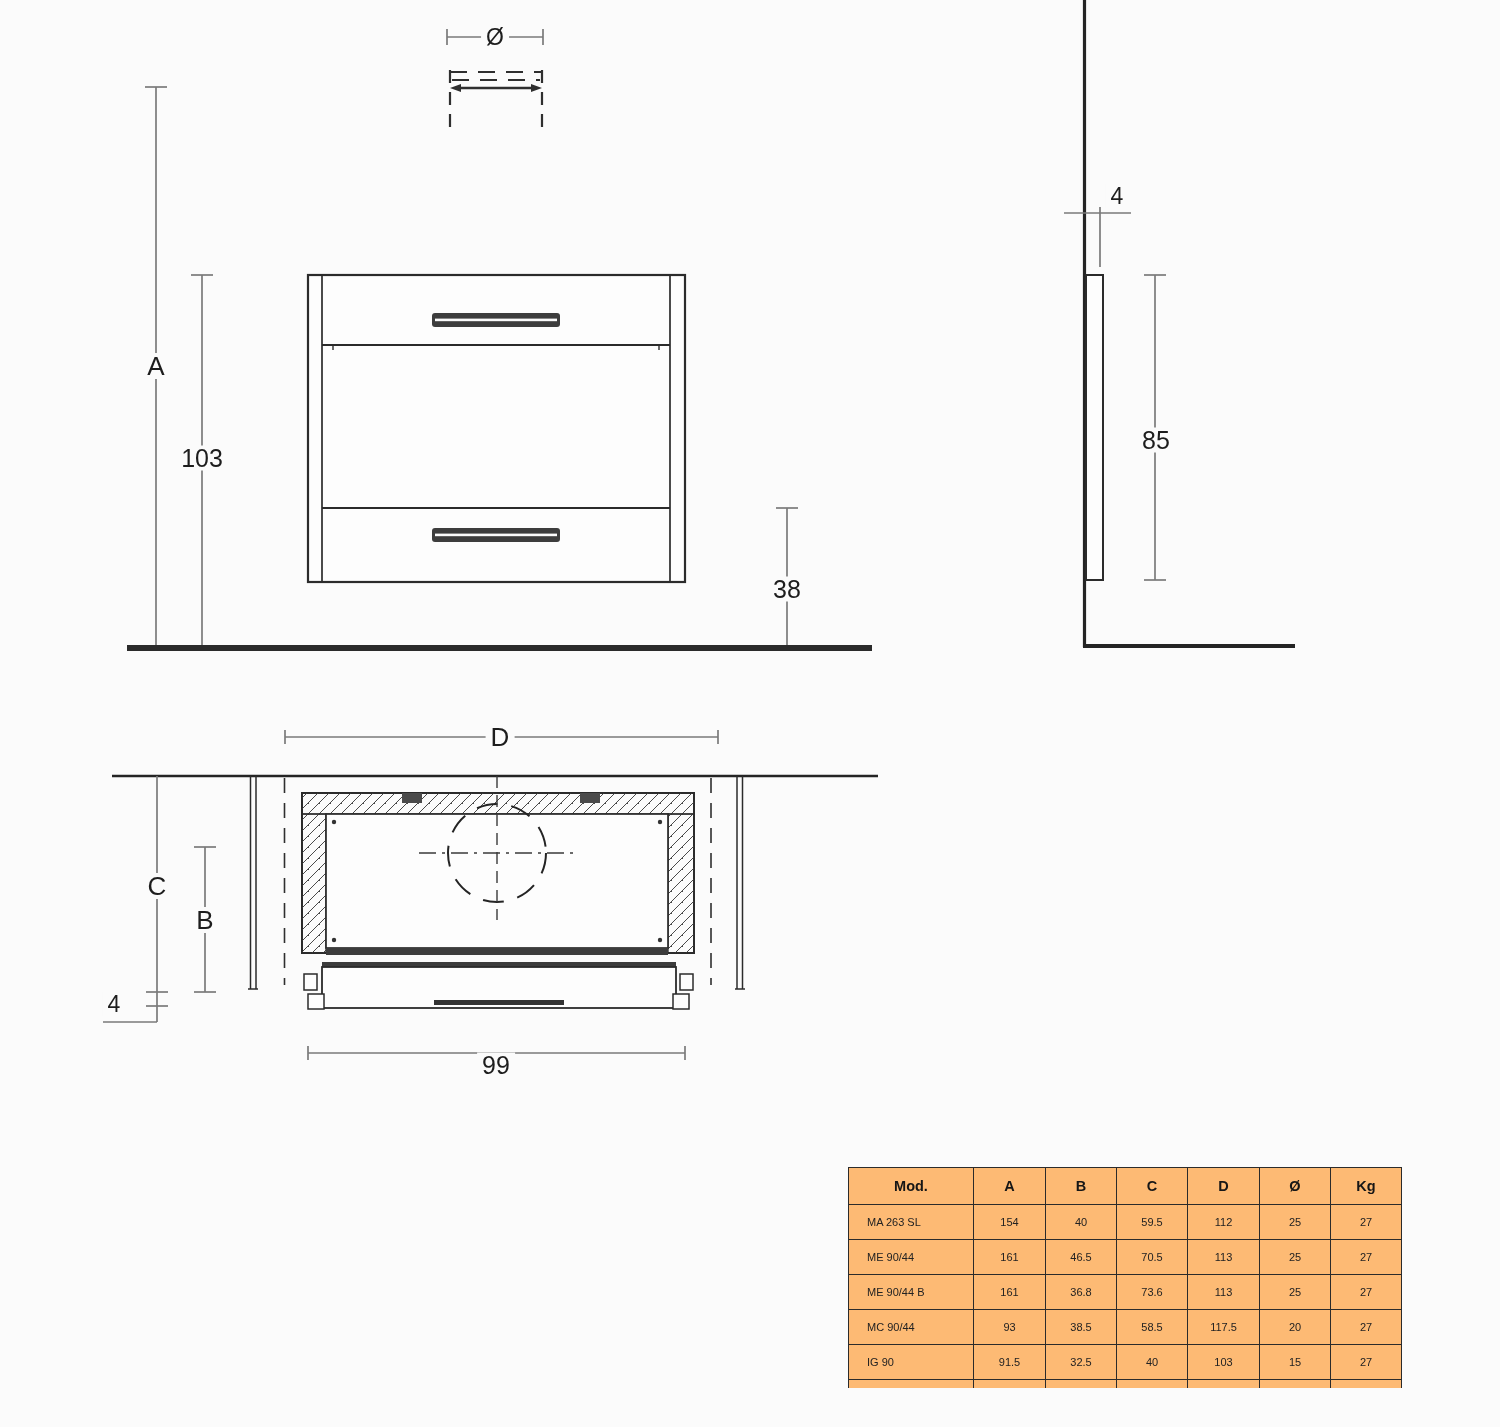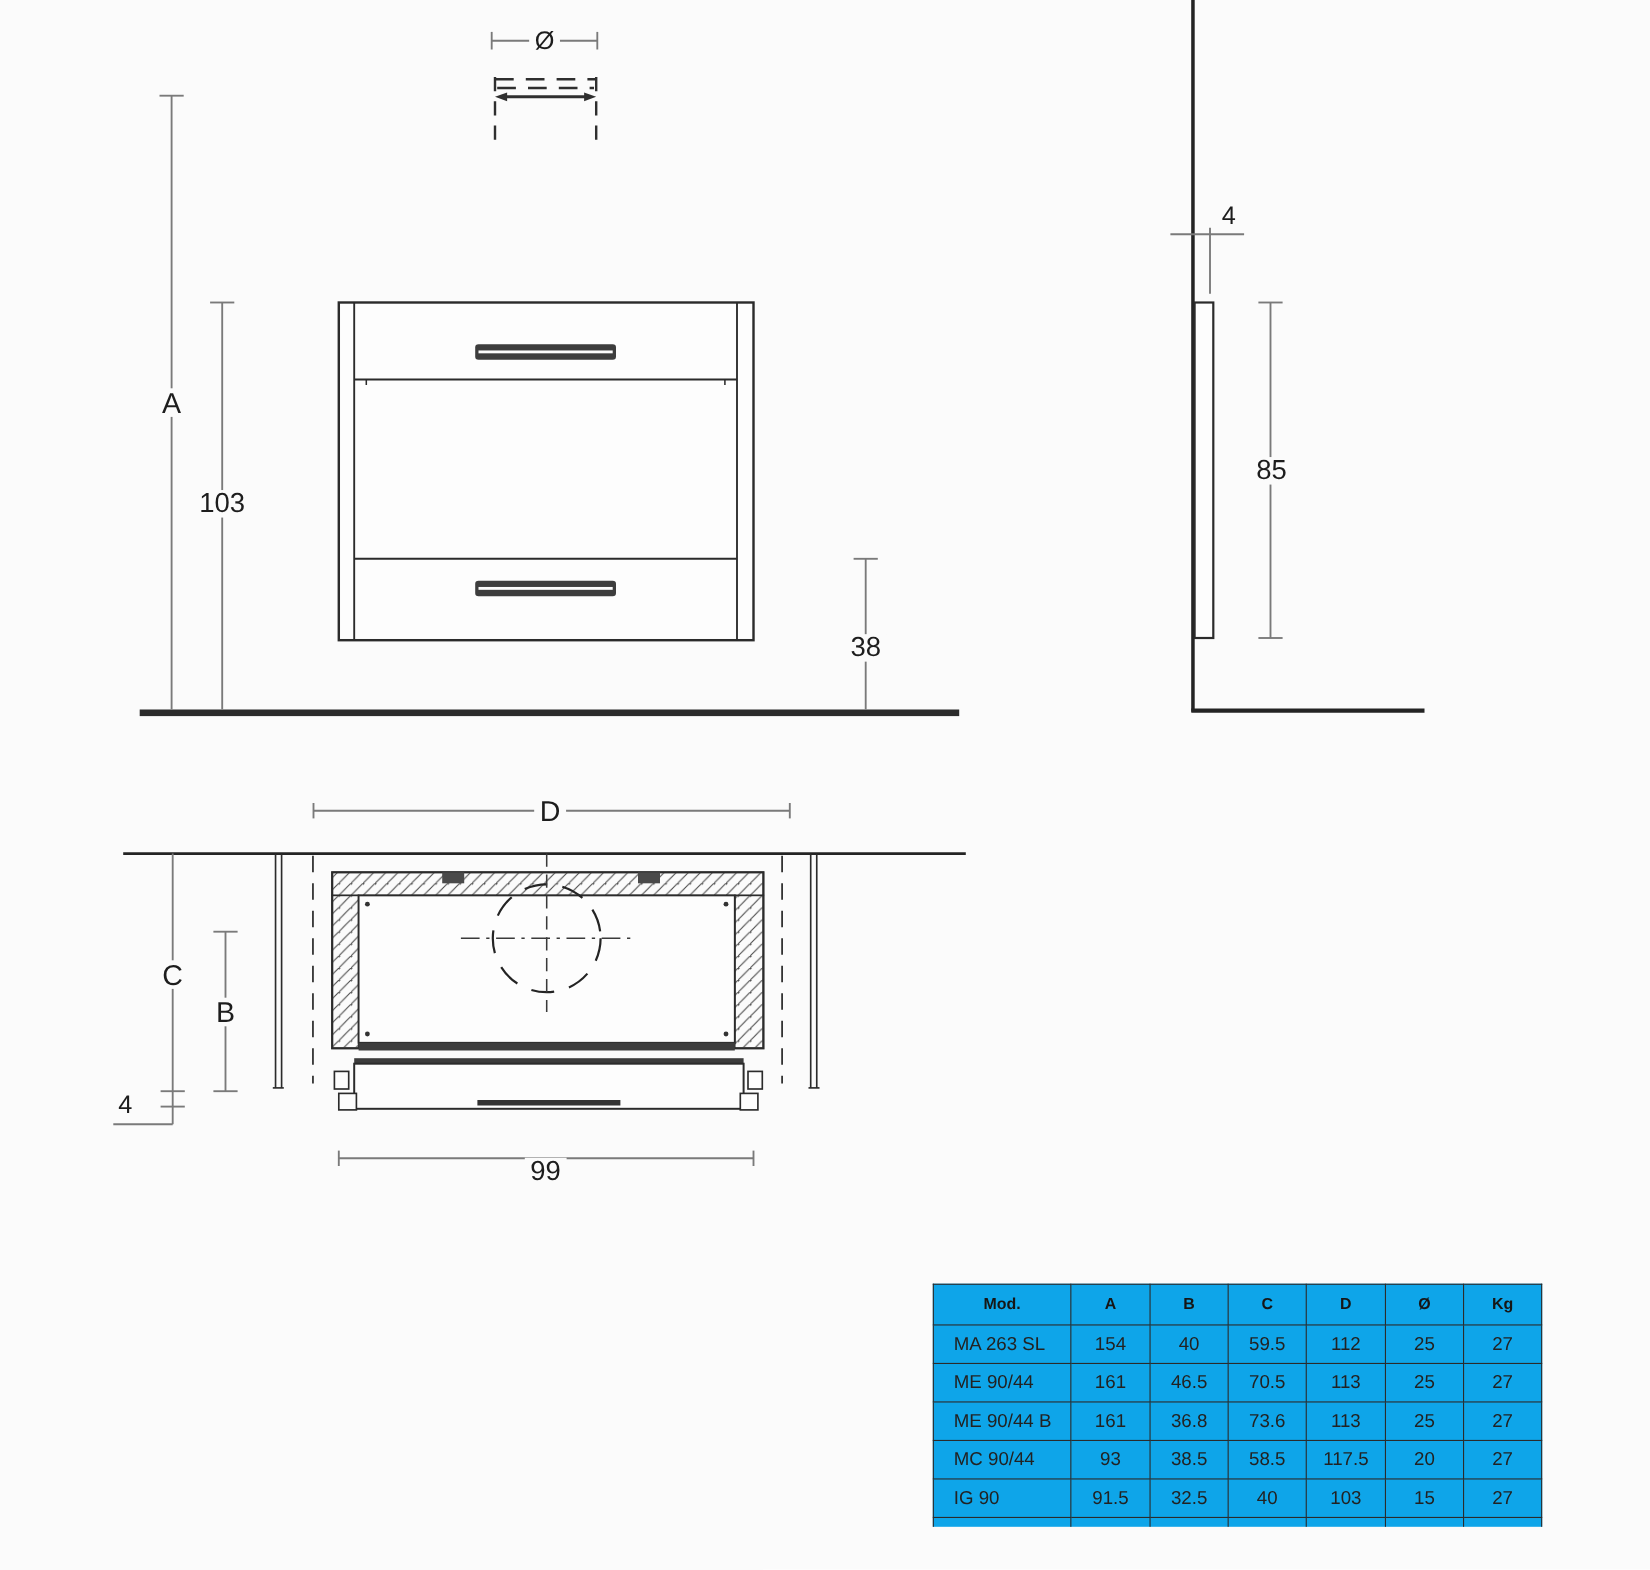--- a/index.html
+++ b/index.html
@@ -10,24 +10,24 @@
   svg{position:absolute;left:0;top:0;}
   .dim-label{
     position:absolute;transform:translate(-50%,-50%);
     background:#fbfbfb;padding:0 5px;line-height:1;
     font-size:25px;color:#1d1d1d;white-space:nowrap;
   }
   .dim-label.small{font-size:23px;}
   .dim-label.letter{font-size:26px;}
   #spec-table{position:absolute;left:848px;top:1167px;width:553px;}
   #spec-table table{
-    width:553px;border-collapse:collapse;table-layout:fixed;background:#0ea5e9;
+    width:553px;border-collapse:collapse;table-layout:fixed;background:#fdba74;
   }
   #spec-table th,#spec-table td{
-    border:1.5px solid #2b2b2b;font-size:17px;text-align:center;
+    border:1.5px solid #2b2b2b;font-size:11px;text-align:center;
     padding:0;overflow:hidden;white-space:nowrap;
   }
   #spec-table th{height:36px;font-weight:bold;font-size:14.5px;}
   #spec-table td{height:34px;font-weight:normal;color:#222;}
   #spec-table td.mod{text-align:left;padding-left:18px;}
   #spec-table tr.stub td{height:8px;border-bottom:none;}
 </style>
 </head>
 <body>
 
@@ -182,21 +182,21 @@
         <line x1="685" y1="1046" x2="685" y2="1060"></line>
       </g>
     </g>
   </svg>
 
   <div class="dim-label small" style="left:495px;top:37px;">Ø</div>
   <div class="dim-label letter" style="left:156px;top:366px;">A</div>
   <div class="dim-label" style="left:202px;top:458px;">103</div>
   <div class="dim-label" style="left:787px;top:577px;margin-top:12px;">38</div>
   <div class="dim-label small" style="left:1117px;top:196px;">4</div>
-  <div class="dim-label" style="left:1156px;top:428px;">85</div>
+  <div class="dim-label" style="left:1156px;top:440px;">85</div>
   <div class="dim-label letter" style="left:500px;top:737px;">D</div>
   <div class="dim-label letter" style="left:157px;top:886px;">C</div>
   <div class="dim-label letter" style="left:205px;top:920px;">B</div>
   <div class="dim-label small" style="left:114px;top:1004px;">4</div>
   <div class="dim-label" style="left:496px;top:1053px;margin-top:12px;">99</div>
 
   <div id="spec-table">
     <table>
       <colgroup>
         <col style="width:125px">

